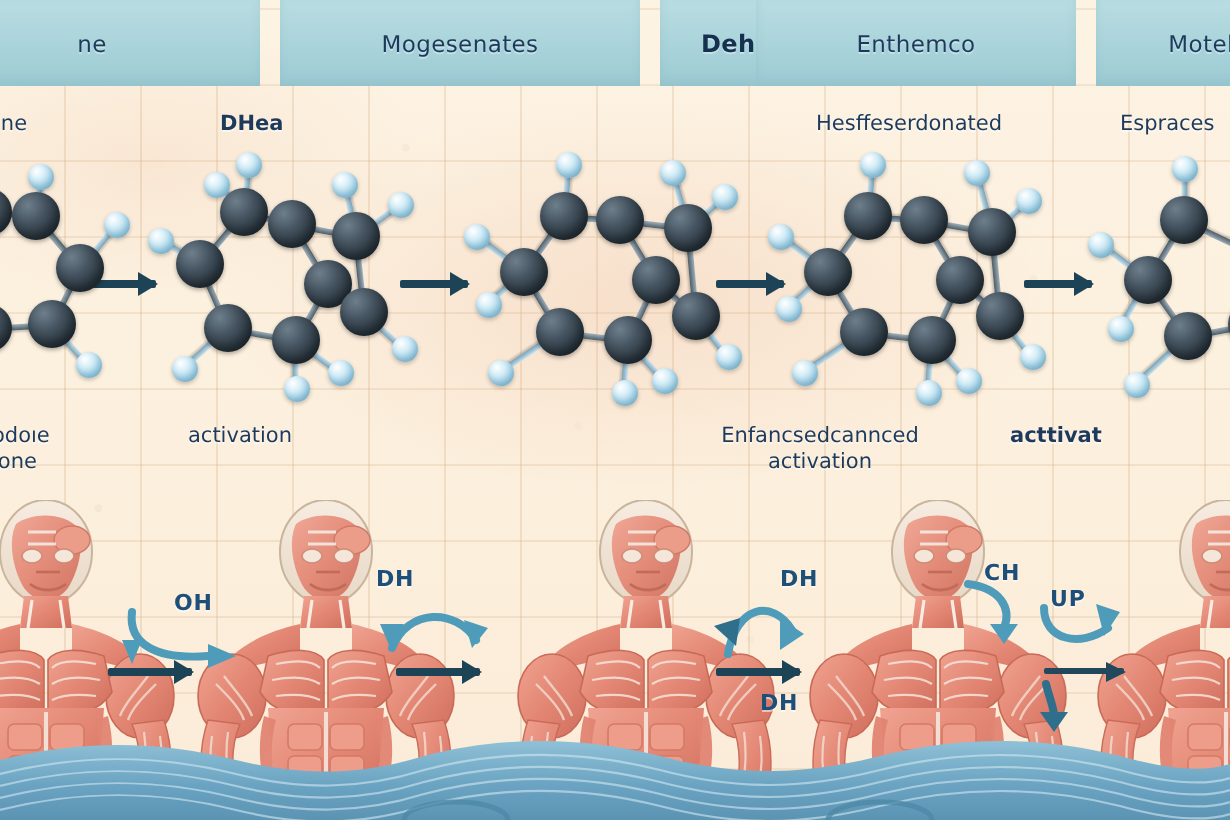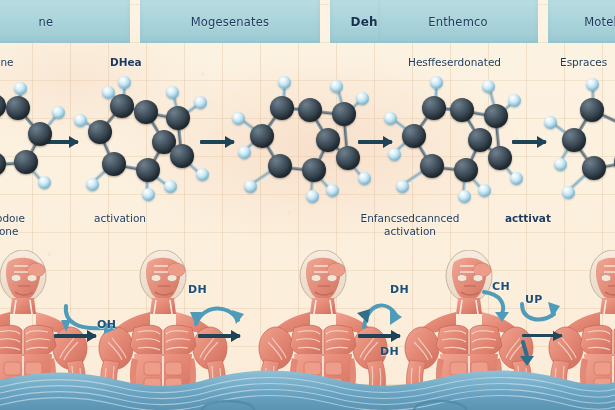--- a/index.html
+++ b/index.html
@@ -465,21 +465,21 @@
     </svg>
   </div>
   <div class="curve" style="left:515px;top:340px;">
     <svg width="28" height="28" viewBox="0 0 28 28">
       <path d="M8,2 C10,10 12,14 12,18" fill="none" stroke="#2f6f8c" stroke-width="4" stroke-linecap="round"></path>
       <polygon points="5,16 19,16 12,26" fill="#2f6f8c"></polygon>
     </svg>
   </div>
 
   <div id="reaction-labels">
-      <div class="reaction-label" style="left: 97px; top: 295px; margin-top: 23px;">OH</div>
+      <div class="reaction-label" style="left: 87px; top: 295px;">OH</div>
       <div class="reaction-label" style="left: 188px; top: 283px;">DH</div>
       <div class="reaction-label" style="left: 390px; top: 283px;">DH</div>
       <div class="reaction-label" style="left: 380px; top: 345px;">DH</div>
       <div class="reaction-label" style="left: 492px; top: 280px;">CH</div>
       <div class="reaction-label" style="left: 525px; top: 293px;">UP</div>
     </div>
 
   <div id="molecules-layer">
       <div class="mol" style="left: -46px; top: 78px; width: 110px; height: 110px;">
         <div class="bond" style="left: 40px; top: 84.5px; width: 32.0624px; transform: rotate(-3.57633deg); z-index: 1;"></div>

